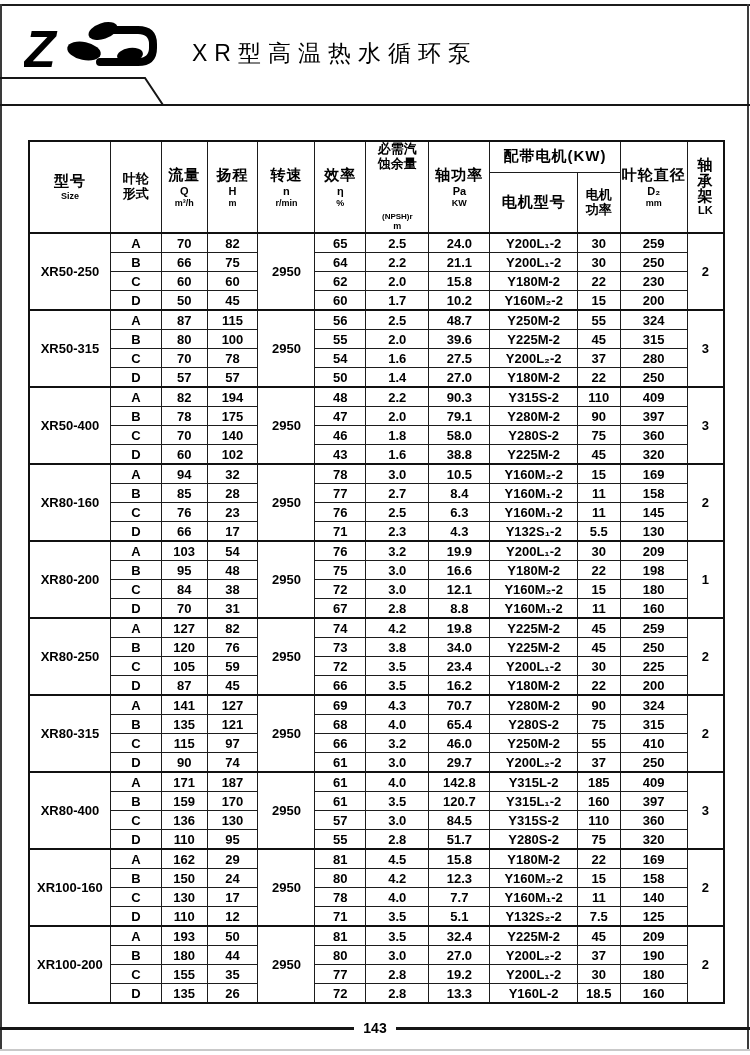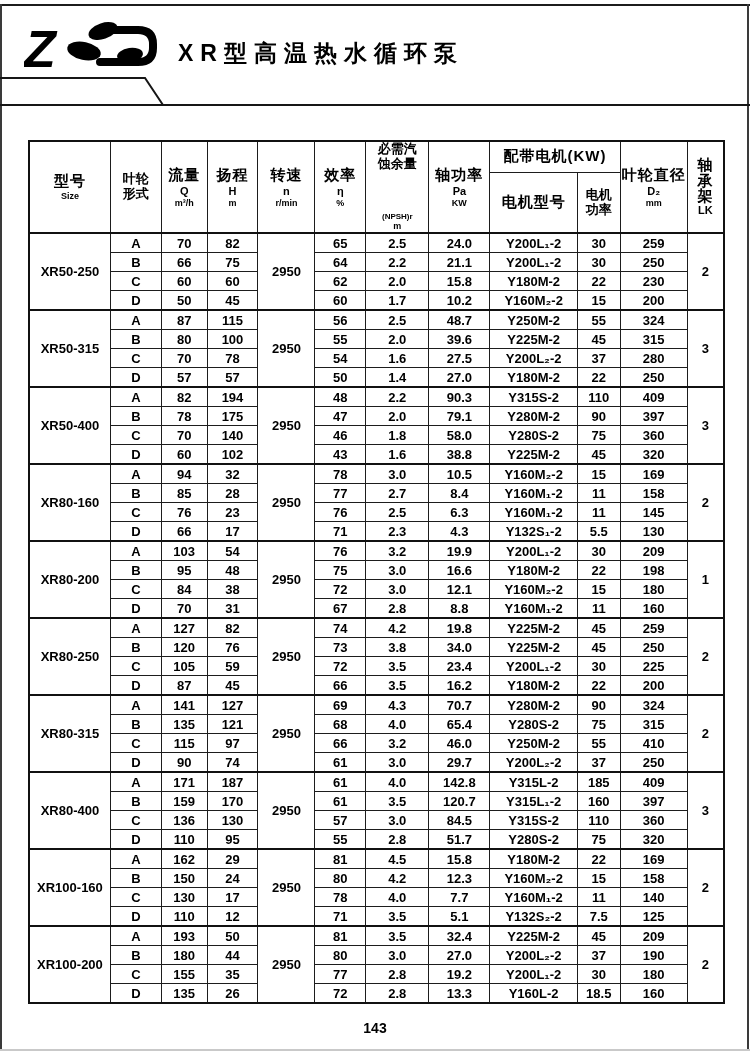--- a/index.html
+++ b/index.html
@@ -9,21 +9,21 @@
   }
   
   .frame-top{position:absolute;top:4px;left:0;width:750px;height:2px;background:#1c1c1c;}
   .frame-left{position:absolute;top:4px;bottom:6px;left:0;width:2px;background:#3a3a3a;}
   .frame-right{position:absolute;top:4px;bottom:6px;right:1px;width:2px;background:#3a3a3a;}
   .page-bottom-edge{position:absolute;top:1049px;left:0;width:750px;height:2px;background:#c9c9c9;}
   .header-decor{position:absolute;top:0;left:0;pointer-events:none;}
   
   .logo{position:absolute;left:24px;top:18px;}
   .title{
-    position:absolute;left:178px;top:38px;font-size:23px;font-weight:bold;
+    position:absolute;left:192px;top:38px;font-size:23px;font-weight:normal;
     letter-spacing:7px;white-space:nowrap;
   }
   
   table.spec{
     position:absolute;left:28px;top:140px;width:697px;
     border-collapse:collapse;table-layout:fixed;text-align:center;
     border:2px solid #111;
   }
   table.spec th,table.spec td{
     border:1px solid #1d1d1d;font-weight:bold;padding:0;vertical-align:middle;
@@ -33,21 +33,21 @@
   tbody td,tbody th{height:18px;font-size:13px;line-height:1;}
   .h-zh{font-size:15px;line-height:1.25;letter-spacing:1px;}
   .h-zh2{font-size:13px;line-height:1.15;letter-spacing:0;}
   .h-sym{font-size:11px;line-height:1.2;}
   .h-unit{font-size:9px;line-height:1.2;font-weight:bold;}
   .h-tiny{font-size:8px;line-height:1.2;margin-top:40px;}
   .motor-group-th{height:28px;font-size:15px;letter-spacing:1px;text-align:center;}
   .motor-sub-th{height:56px;margin-top:35px;}
   .bearing-th .h-zh{line-height:1.05;}
   
-  .footer{position:absolute;top:1021px;left:0;width:750px;display:flex;align-items:center;flex-direction:column;}
+  .footer{position:absolute;top:1021px;left:0;width:750px;display:flex;align-items:center;}
   .footer-rule{flex:1;height:3px;background:#161616;}
   .footer-num{font-size:14px;font-weight:bold;padding:0 9px;line-height:1;}
 </style>
 </head>
 <body>
 
 <div class="frame-top"></div>
 <div class="frame-left"></div>
 <div class="frame-right"></div>
 <div class="page-bottom-edge"></div>

